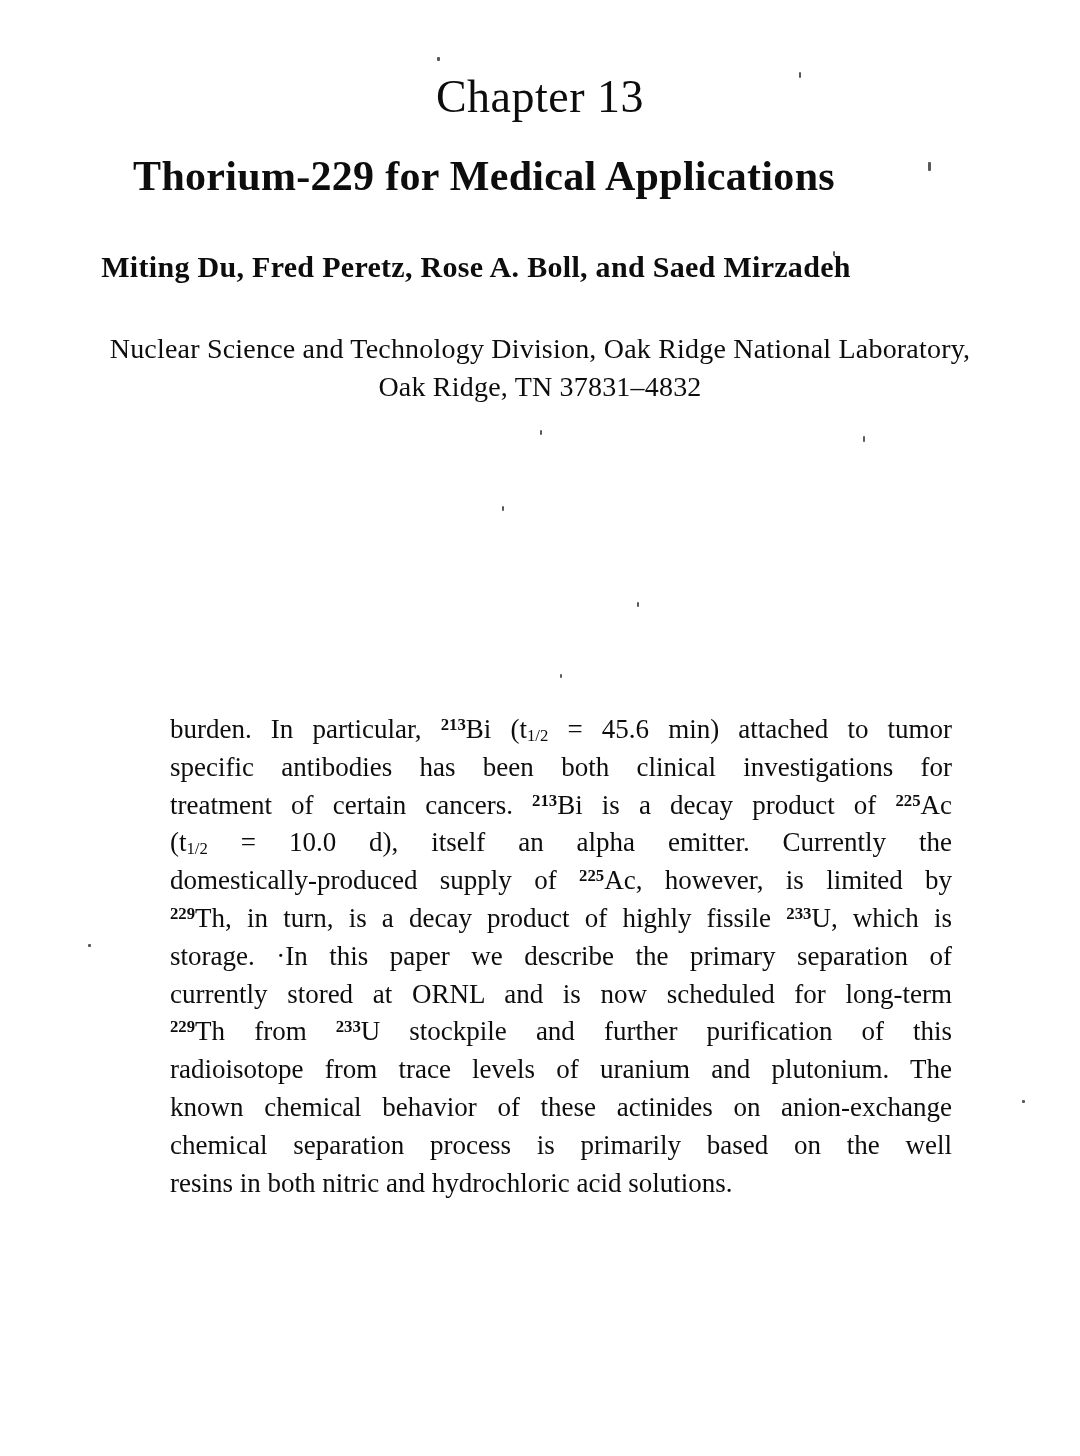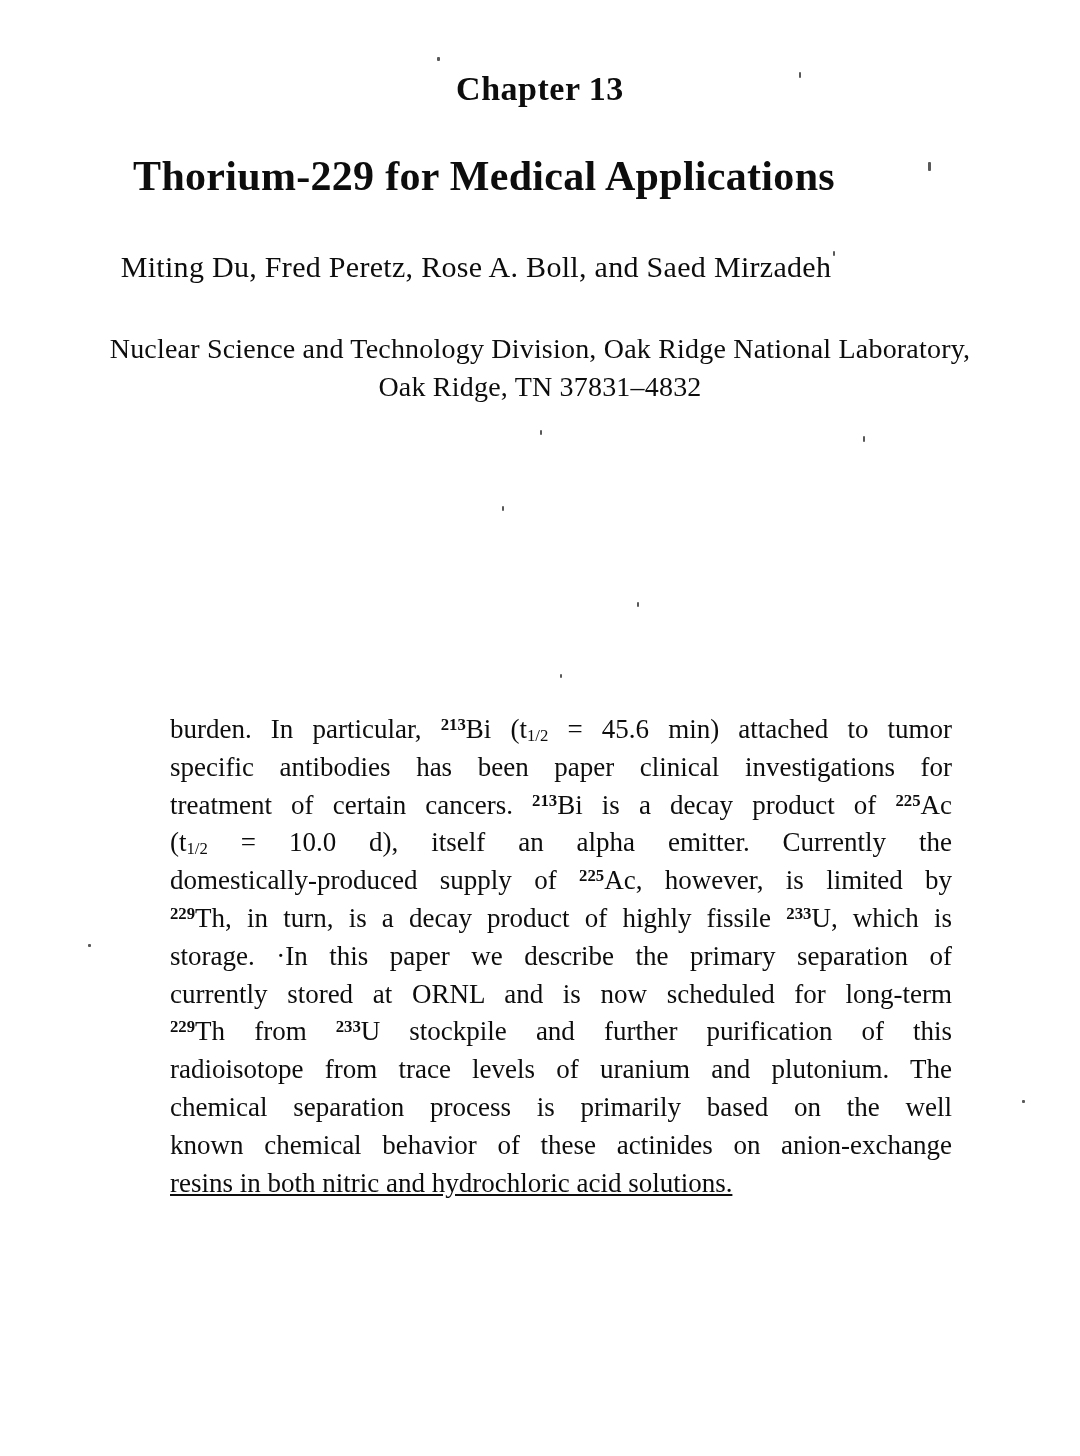--- a/index.html
+++ b/index.html
@@ -7,50 +7,49 @@
     position:relative;
     width:1080px;height:1456px;
     background:#ffffff;
     font-family:"Liberation Serif","DejaVu Serif",serif;
     color:#0d0d0d;
     overflow:hidden;
     -webkit-font-smoothing:antialiased;
   }
   .chapter-heading{
     position:absolute;top:70px;left:0;width:1080px;
-    text-align:center;font-size:34px;font-weight:bold;
+    text-align:center;font-size:46px;font-weight:normal;
     letter-spacing:0.5px;
   }
   .paper-title{
     position:absolute;top:152px;left:0;width:968px;
     text-align:center;font-size:42px;font-weight:bold;
     letter-spacing:0.3px;
   }
   .authors-line{
     position:absolute;top:250px;left:0;width:952px;
-    text-align:center;font-size:30px;font-weight:normal;
+    text-align:center;font-size:30px;font-weight:bold;
     letter-spacing:0.3px;
   }
   .affiliation{
     position:absolute;top:330px;left:0;width:1080px;
     text-align:center;font-size:28px;font-weight:normal;
     line-height:38px;letter-spacing:0.2px;
   }
   .abstract-block{
     position:absolute;top:711px;left:170px;width:782px;
     font-size:27px;line-height:37.8px;
   }
   .abs-line{
     text-align:justify;
     text-align-last:justify;
     white-space:normal;
   }
   .abs-line:last-child{
     text-align-last:left;
-    text-decoration:underline;
   }
   sup{font-size:0.62em;vertical-align:0.5em;line-height:0;font-weight:bold;}
   sub{font-size:0.62em;vertical-align:-0.2em;line-height:0;}
   .speck{
     position:absolute;background:#222;border-radius:1px;opacity:0.75;
   }
 </style>
 </head>
 <body>
 
@@ -62,31 +61,31 @@
 
   <div class="authors-line">Miting Du, Fred Peretz, Rose A. Boll, and Saed Mirzadeh</div>
 
   <div class="affiliation">
     <div>Nuclear Science and Technology Division, Oak Ridge National Laboratory,</div>
     <div>Oak Ridge, TN 37831–4832</div>
   </div>
 
   <div class="abstract-block">
       <div class="abs-line">burden. In particular, <sup>213</sup>Bi (t<sub>1/2</sub> = 45.6 min) attached to tumor</div>
-      <div class="abs-line">specific antibodies has been paper clinical investigations for</div>
+      <div class="abs-line">specific antibodies has been both clinical investigations for</div>
       <div class="abs-line">treatment of certain cancers. <sup>213</sup>Bi is a decay product of <sup>225</sup>Ac</div>
       <div class="abs-line">(t<sub>1/2</sub> = 10.0 d), itself an alpha emitter. Currently the</div>
       <div class="abs-line">domestically-produced supply of <sup>225</sup>Ac, however, is limited by</div>
       <div class="abs-line"><sup>229</sup>Th, in turn, is a decay product of highly fissile <sup>233</sup>U, which is</div>
       <div class="abs-line">storage. ·In this paper we describe the primary separation of</div>
       <div class="abs-line">currently stored at ORNL and is now scheduled for long-term</div>
       <div class="abs-line"><sup>229</sup>Th from <sup>233</sup>U stockpile and further purification of this</div>
       <div class="abs-line">radioisotope from trace levels of uranium and plutonium. The</div>
+      <div class="abs-line">known chemical behavior of these actinides on anion-exchange</div>
       <div class="abs-line">chemical separation process is primarily based on the well</div>
-      <div class="abs-line">known chemical behavior of these actinides on anion-exchange</div>
       <div class="abs-line">resins in both nitric and hydrochloric acid solutions.</div>
     </div>
 
   <div id="specks">
       <div class="speck" style="left: 437px; top: 57px; width: 3px; height: 4px;"></div>
       <div class="speck" style="left: 799px; top: 72px; width: 2px; height: 6px;"></div>
       <div class="speck" style="left: 928px; top: 162px; width: 3px; height: 9px;"></div>
       <div class="speck" style="left: 833px; top: 251px; width: 2px; height: 5px;"></div>
       <div class="speck" style="left: 540px; top: 430px; width: 2px; height: 5px;"></div>
       <div class="speck" style="left: 863px; top: 436px; width: 2px; height: 6px;"></div>

